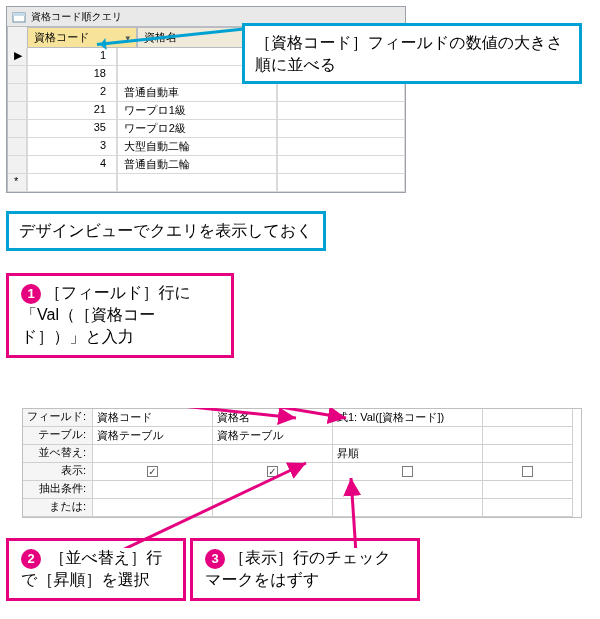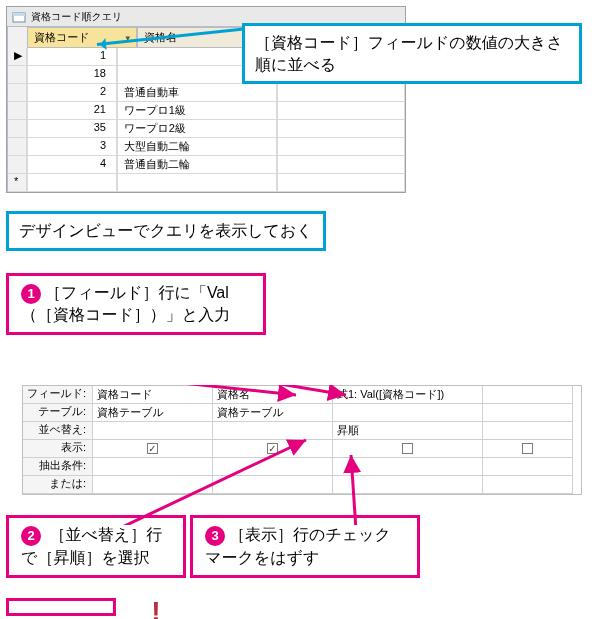--- a/index.html
+++ b/index.html
@@ -244,21 +244,21 @@
   </div>
 </div>
 
 
 <div class="callout c2">
   <span>デザインビューでクエリを表示しておく</span>
 </div>
 
 
 <div>
-  <div class="mbox" style="width:260px">
+  <div class="mbox" style="width:228px">
     <span class="num">1</span><span>［フィールド］行に「Val（［資格コード］）」と入力</span>
   </div>
 </div>
 
 
 <div class="design-wrap">
   <svg class="leads" width="600" height="140">
     <defs>
       <marker id="arr" markerWidth="8" markerHeight="8" refX="6" refY="3" orient="auto">
         <path d="M0,0 L6,3 L0,6 Z" fill="#e4007e"></path>

